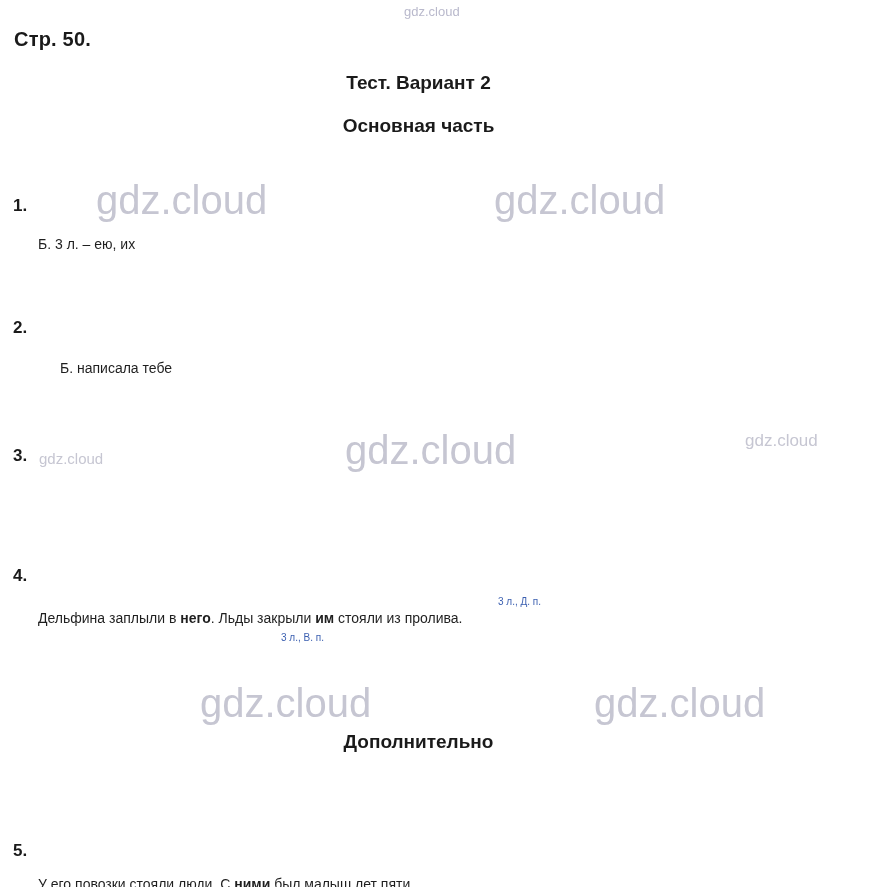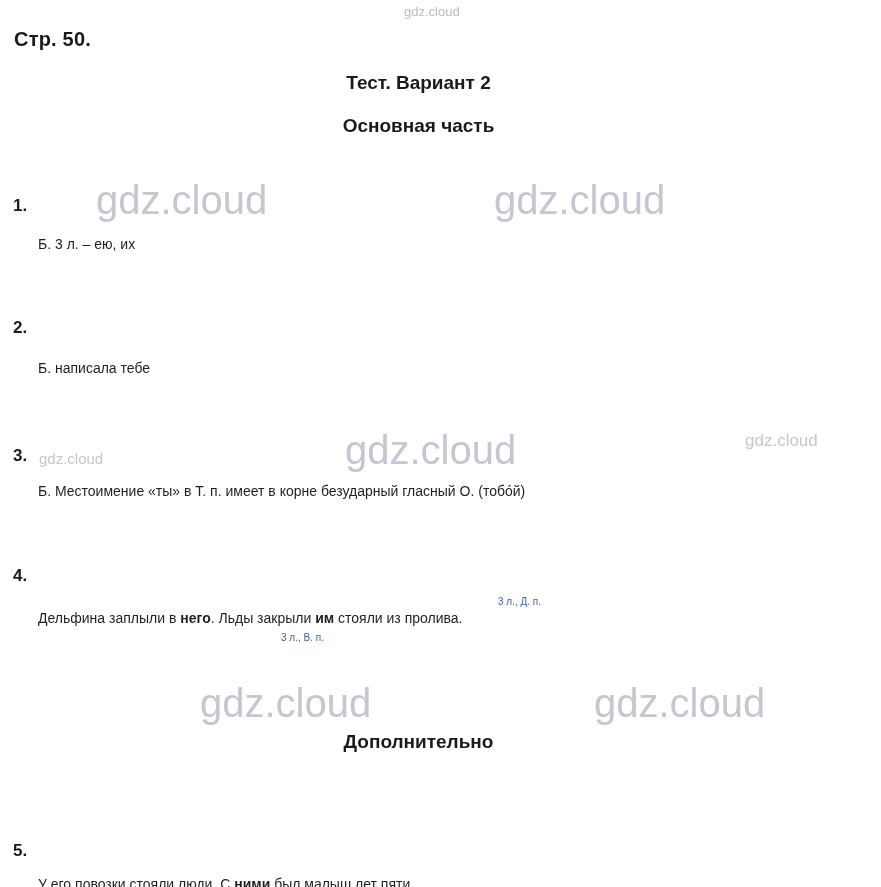--- a/index.html
+++ b/index.html
@@ -94,21 +94,21 @@
   }
 
   
   .n1 { top: 196px; }
   .n2 { top: 318px; }
   .n3 { top: 446px; }
   .n4 { top: 566px; }
   .n5 { top: 841px; }
 
   .a1 { top: 236px; }
-  .a2 { top: 360px; }
+  .a2 { top: 360px; margin-left: 22px; }
   .a3 { top: 483px; }
   .a4 { top: 610px; }
   .a5 { top: 876px; }
 </style>
 </head>
 <body>
 
 <div class="page">
 
   <div class="wm wm-top">gdz.cloud</div>
@@ -129,21 +129,20 @@
   <div class="title title-3">Дополнительно</div>
   <div class="title title-2">Основная часть</div>
 
   <div class="qnum n1">1.</div>
   <div class="ans a1">Б. 3 л. – ею, их</div>
 
   <div class="qnum n2">2.</div>
   <div class="ans a2">Б. написала тебе</div>
 
   <div class="qnum n3">3.</div>
-  <div class="ans a3">Б. Местоимение «ты» в Т. п. имеет в корне безударный гласный О. (тобо́й)</div>
 
   <div class="qnum n4">4.</div>
   <div class="sup" style="left:281px; top:632px;">3 л., В. п.</div>
   <div class="sup" style="left:498px; top:596px;">3 л., Д. п.</div>
   <div class="ans a4"><span>Дельфина заплыли в </span><b>него</b><span>. Льды закрыли </span><b>им</b><span> стояли из пролива.</span></div>
 
   <div class="qnum n5">5.</div>
   <div class="ans a5"><span>У его повозки стояли люди. С </span><b>ними</b><span> был малыш лет пяти.</span></div>
 
 </div>

